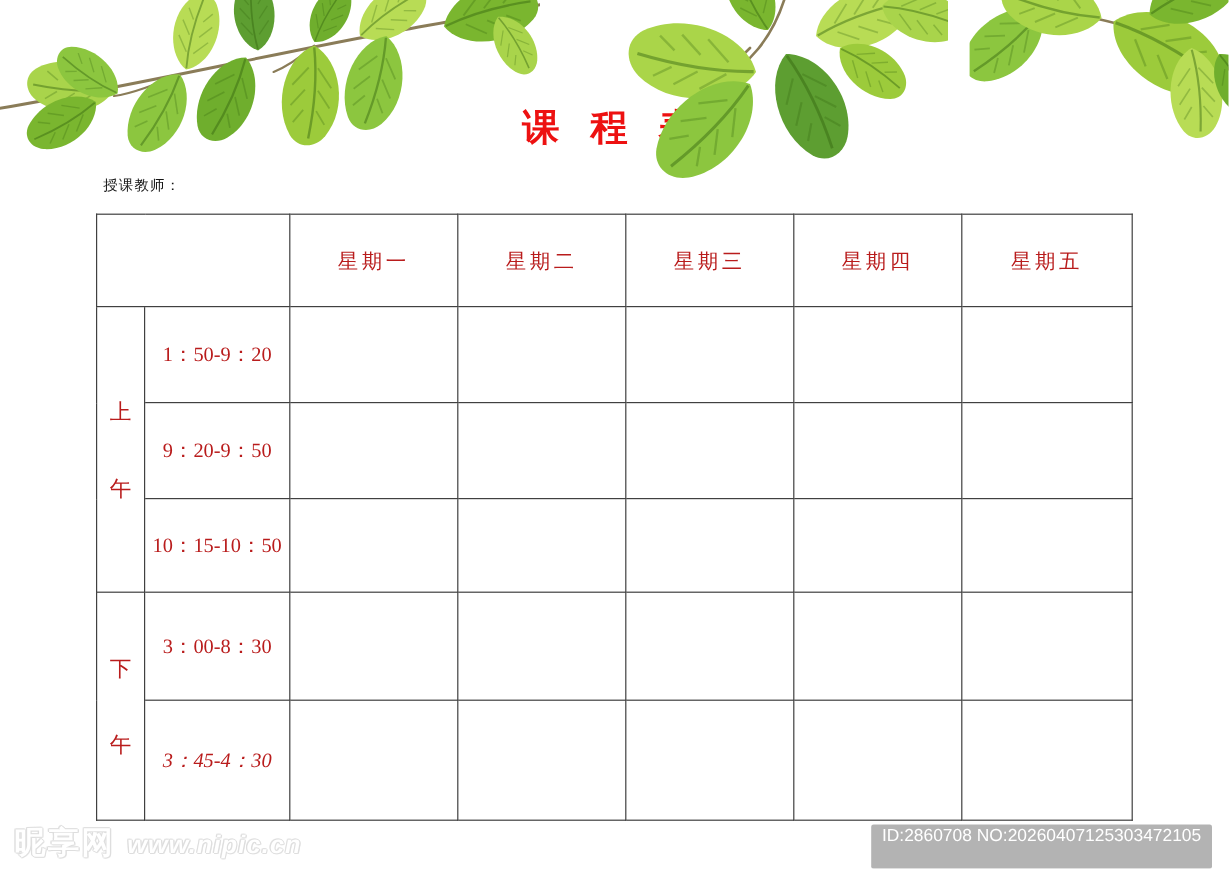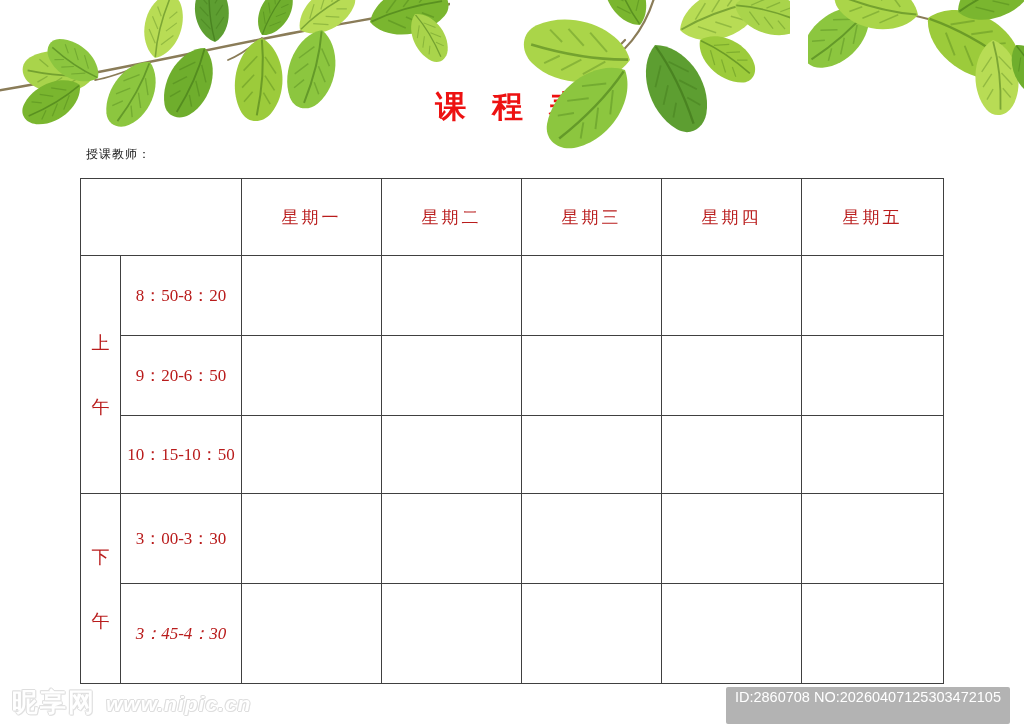--- a/index.html
+++ b/index.html
@@ -137,29 +137,29 @@
         <td class="c-day">星期四</td>
         <td class="c-day">星期五</td>
       </tr>
       <tr class="r1">
         <td class="c-period" rowspan="3">
           <div class="pwrap">
             <span>上</span>
             <span>午</span>
           </div>
         </td>
-        <td class="c-time">8：50-8：20</td>
+        <td class="c-time">1：50-9：20</td>
         <td class="c-slot"></td>
         <td class="c-slot"></td>
         <td class="c-slot"></td>
         <td class="c-slot"></td>
         <td class="c-slot"></td>
       </tr>
       <tr class="r2">
-        <td class="c-time">9：20-6：50</td>
+        <td class="c-time">9：20-9：50</td>
         <td class="c-slot"></td>
         <td class="c-slot"></td>
         <td class="c-slot"></td>
         <td class="c-slot"></td>
         <td class="c-slot"></td>
       </tr>
       <tr class="r3">
         <td class="c-time">10：15-10：50</td>
         <td class="c-slot"></td>
         <td class="c-slot"></td>
@@ -167,21 +167,21 @@
         <td class="c-slot"></td>
         <td class="c-slot"></td>
       </tr>
       <tr class="r4">
         <td class="c-period" rowspan="2">
           <div class="pwrap">
             <span>下</span>
             <span>午</span>
           </div>
         </td>
-        <td class="c-time">3：00-3：30</td>
+        <td class="c-time">3：00-8：30</td>
         <td class="c-slot"></td>
         <td class="c-slot"></td>
         <td class="c-slot"></td>
         <td class="c-slot"></td>
         <td class="c-slot"></td>
       </tr>
       <tr class="r5">
         <td class="c-time">3：45-4：30</td>
         <td class="c-slot"></td>
         <td class="c-slot"></td>

